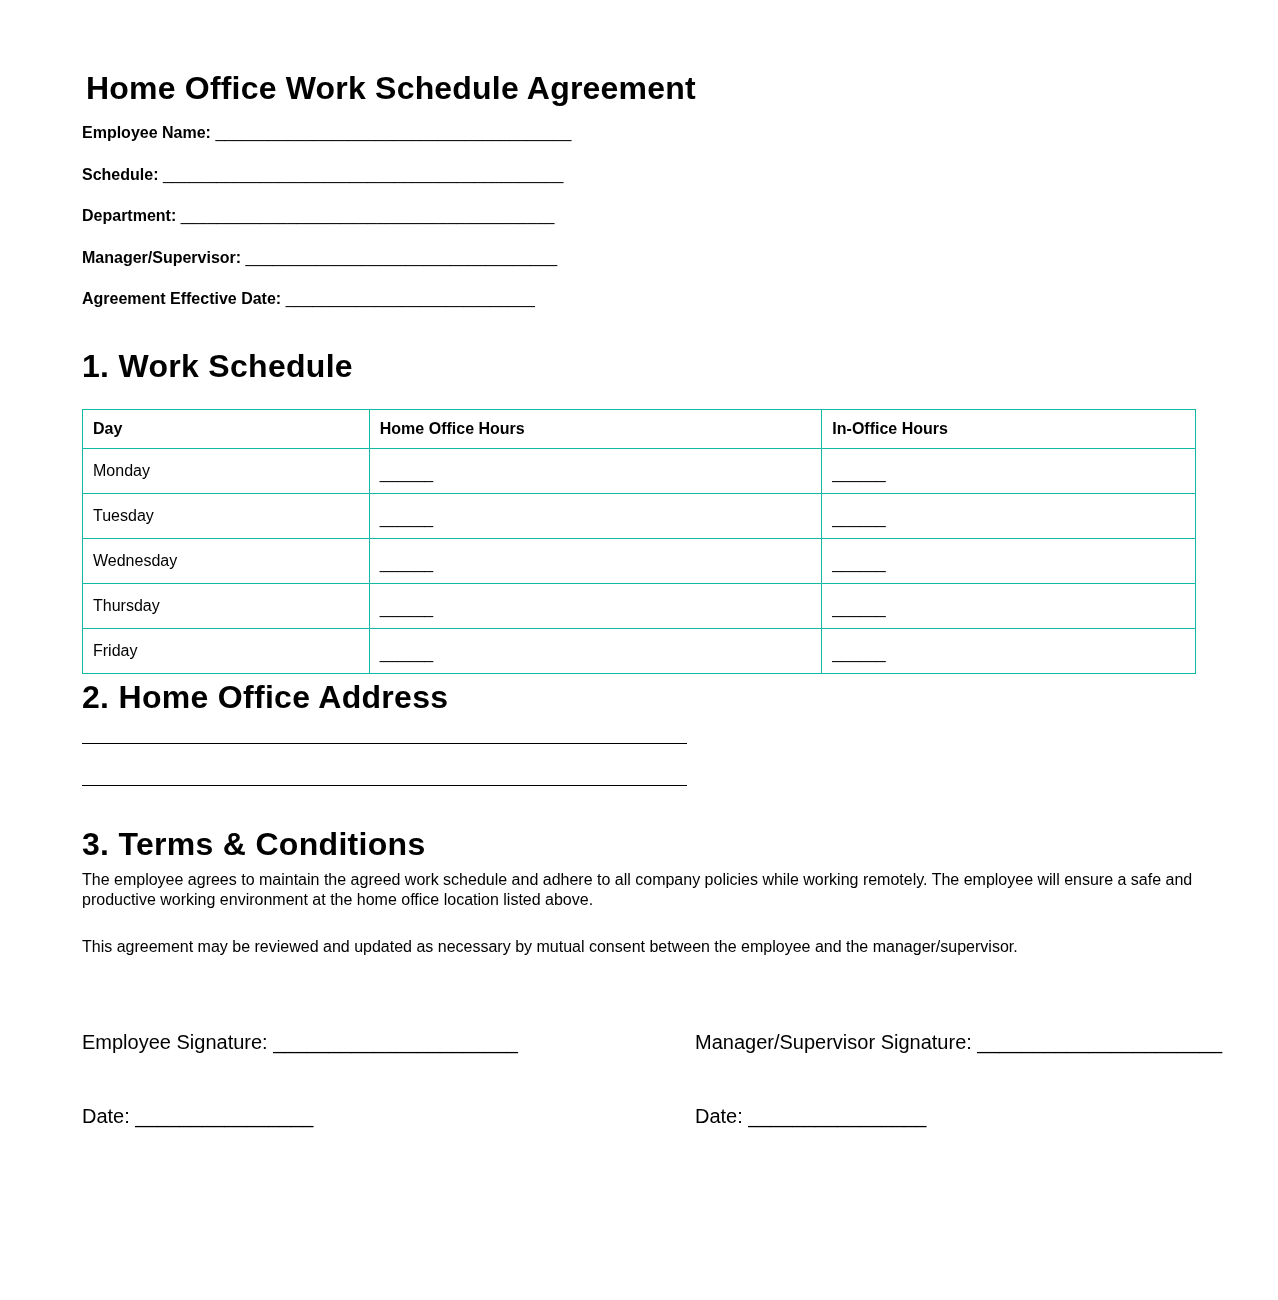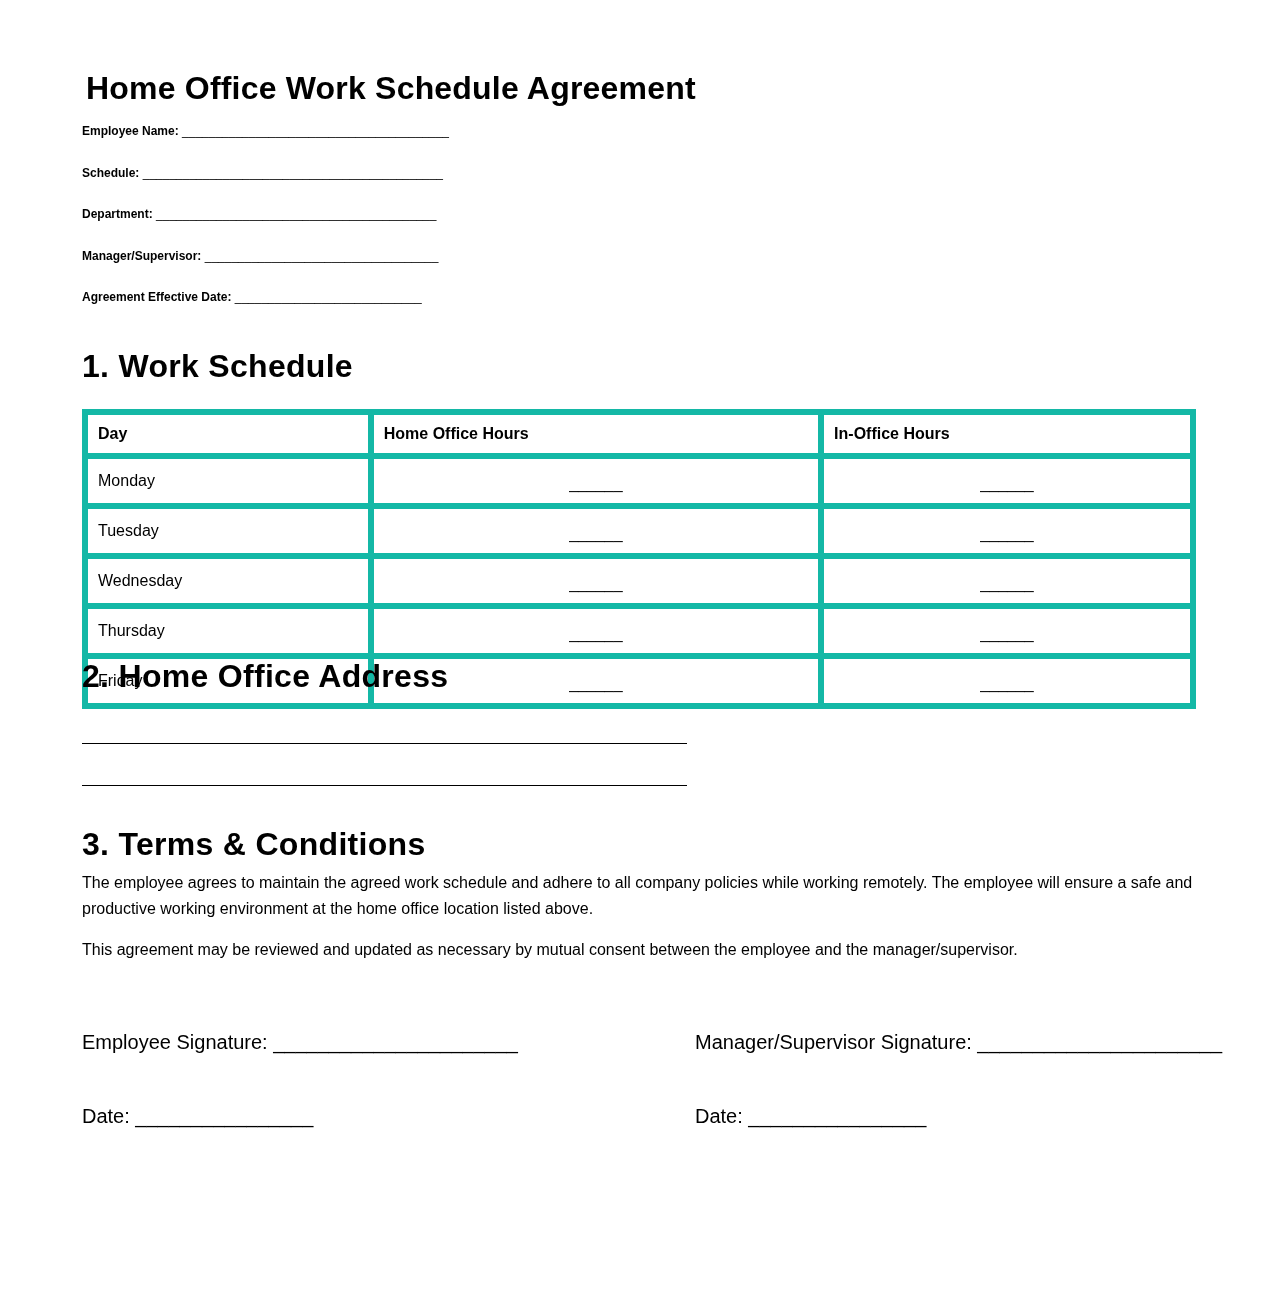--- a/index.html
+++ b/index.html
@@ -1,27 +1,27 @@
 <!DOCTYPE html>
 <html><head>
   <meta charset="utf-8">
   <style>
     html, body { margin: 0; padding: 0; background: #ffffff; }
     body { width: 1278px; height: 1300px; font-family: "Liberation Sans", sans-serif; color: #000; position: relative; }
     .page { position: absolute; left: 82px; top: 0; width: 1114px; }
     h1 { font-size: 32px; font-weight: bold; margin: 4px; position: absolute; top: 66px; left: 0; white-space: nowrap; letter-spacing: 0.2px; }
-    .field { position: absolute; left: 0; font-size: 12px; font-weight: bold; white-space: nowrap; }
+    .field { position: absolute; left: 0; font-size: 16px; font-weight: bold; white-space: nowrap; }
     .field .line { font-weight: normal; }
     h2 { font-size: 32px; font-weight: bold; margin: 0; position: absolute; left: 0; white-space: nowrap; letter-spacing: 0.3px; }
     table { position: absolute; top: 409px; left: 0; width: 1114px; border-collapse: collapse; font-size: 16px; }
-    th, td { border: 6px solid #14b8a6; text-align: left; padding: 0 10px; height: 38px; }
+    th, td { border: 1px solid #14b8a6; text-align: left; padding: 0 10px; height: 38px; }
     th { font-weight: bold; }
-    td.blank { padding-top: 6px; text-align: center; }
+    td.blank { padding-top: 6px; }
     .addr-line { position: absolute; left: 0; width: 605px; border-bottom: 1px solid #000; height: 0; }
-    p { position: absolute; left: 0; margin: 0; font-size: 16px; line-height: 26px; width: 1114px; }
+    p { position: absolute; left: 0; margin: 0; font-size: 16px; line-height: 20px; width: 1114px; }
     .sig { position: absolute; font-size: 20px; white-space: nowrap; }
   </style>
 </head>
 <body>
 
 <div class="page">
   <h1>Home Office Work Schedule Agreement</h1>
 
   <div class="field" style="top:124px">
     <span>Employee Name:</span>
@@ -81,21 +81,21 @@
         <td class="blank">______</td>
       </tr>
       <tr>
         <td>Friday</td>
         <td class="blank">______</td>
         <td class="blank">______</td>
       </tr>
     </tbody>
   </table>
 
-  <h2 style="top:658px">2. Home Office Address</h2>
+  <h2 style="top:679px">2. Home Office Address</h2>
   <div class="addr-line" style="top:743px"></div>
   <div class="addr-line" style="top:785px"></div>
 
   <h2 style="top:826px">3. Terms &amp; Conditions</h2>
   <p style="top:870px">The employee agrees to maintain the agreed work schedule and adhere to all company policies while working remotely. The employee will ensure a safe and productive working environment at the home office location listed above.</p>
   <p style="top:937px">This agreement may be reviewed and updated as necessary by mutual consent between the employee and the manager/supervisor.</p>
 
   <div class="sig" style="top:1031px; left:0">Employee Signature: ______________________</div>
   <div class="sig" style="top:1031px; left:613px">Manager/Supervisor Signature: ______________________</div>
   <div class="sig" style="top:1105px; left:0">Date: ________________</div>

